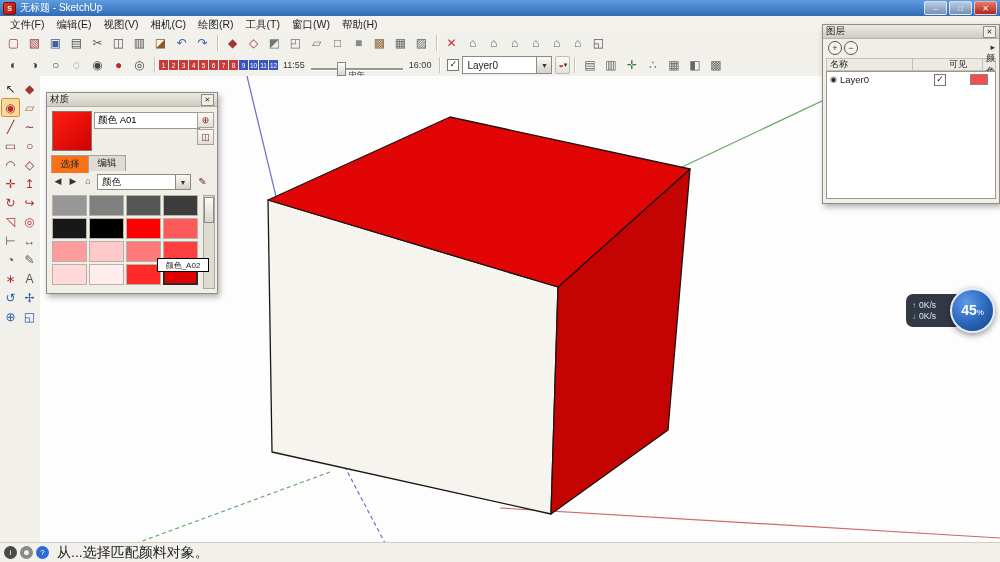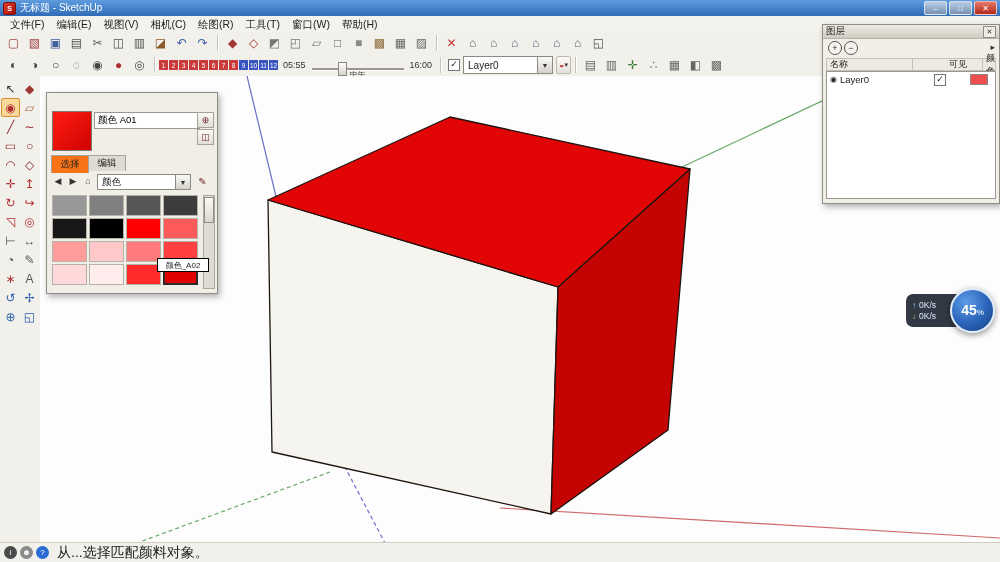--- a/index.html
+++ b/index.html
@@ -221,21 +221,21 @@
         <span class="month" style="background: rgb(201, 58, 58);">4</span>
         <span class="month" style="background: rgb(201, 58, 58);">5</span>
         <span class="month" style="background: rgb(201, 58, 58);">6</span>
         <span class="month" style="background: rgb(201, 58, 58);">7</span>
         <span class="month" style="background: rgb(201, 58, 58);">8</span>
         <span class="month" style="background: rgb(58, 85, 192);">9</span>
         <span class="month" style="background: rgb(58, 85, 192);">10</span>
         <span class="month" style="background: rgb(58, 85, 192);">11</span>
         <span class="month" style="background: rgb(58, 85, 192);">12</span>
       </span>
-    <span class="time-label">05:55</span>
+    <span class="time-label">11:55</span>
     <span class="slider">
       <span class="noon">中午</span>
       <span class="track"></span>
       <span class="handle"></span>
     </span>
     <span class="time-label">16:00</span>
     <span class="tb-sep"></span>
     <span class="checkbox">✓</span>
     <span class="combo" style="width:88px;">
       <span class="val">Layer0</span>
@@ -295,20 +295,24 @@
       <line x1="290" y1="396" x2="97" y2="467" stroke-width="1.2" stroke-dasharray="4,3" stroke="#6aa96a"></line>
       <line x1="460" y1="432" x2="960" y2="462" stroke-width="1.2" stroke="#cf6a6a"></line>
 
       <polygon points="228,124 518,211 511,438 232,376" stroke="#1e1410" stroke-width="1.3" stroke-linejoin="round" fill="#f6f4ef"></polygon>
       <polygon points="518,211 650,93 628,354 511,438" stroke="#1e1410" stroke-width="1.3" stroke-linejoin="round" fill="#c40303"></polygon>
       <polygon points="410,41 650,93 518,211 228,124" stroke="#1e1410" stroke-width="1.3" stroke-linejoin="round" fill="#e10505"></polygon>
     </svg>
   </div>
 
   <div class="panel" style="left:46px;top:92px;width:170px;height:200px;">
+    <div class="panel-title">
+      <span>材质</span>
+      <span class="panel-close">✕</span>
+    </div>
     <div class="mat-preview"></div>
     <input class="mat-name" value="颜色 A01" style="">
     <span class="mini-btn" style="left:150px;top:19px;">⊕</span>
     <span class="mini-btn" style="left:150px;top:36px;">◫</span>
     <span class="tab active" style="left:4px;">选择</span>
     <span class="tab" style="left:41px;">编辑</span>
     <span class="nav-btn" style="left:4px;">◀</span>
     <span class="nav-btn" style="left:19px;">▶</span>
     <span class="nav-btn" style="left:34px;">⌂</span>
     <span class="combo mat-dd" style="height:14px;">

